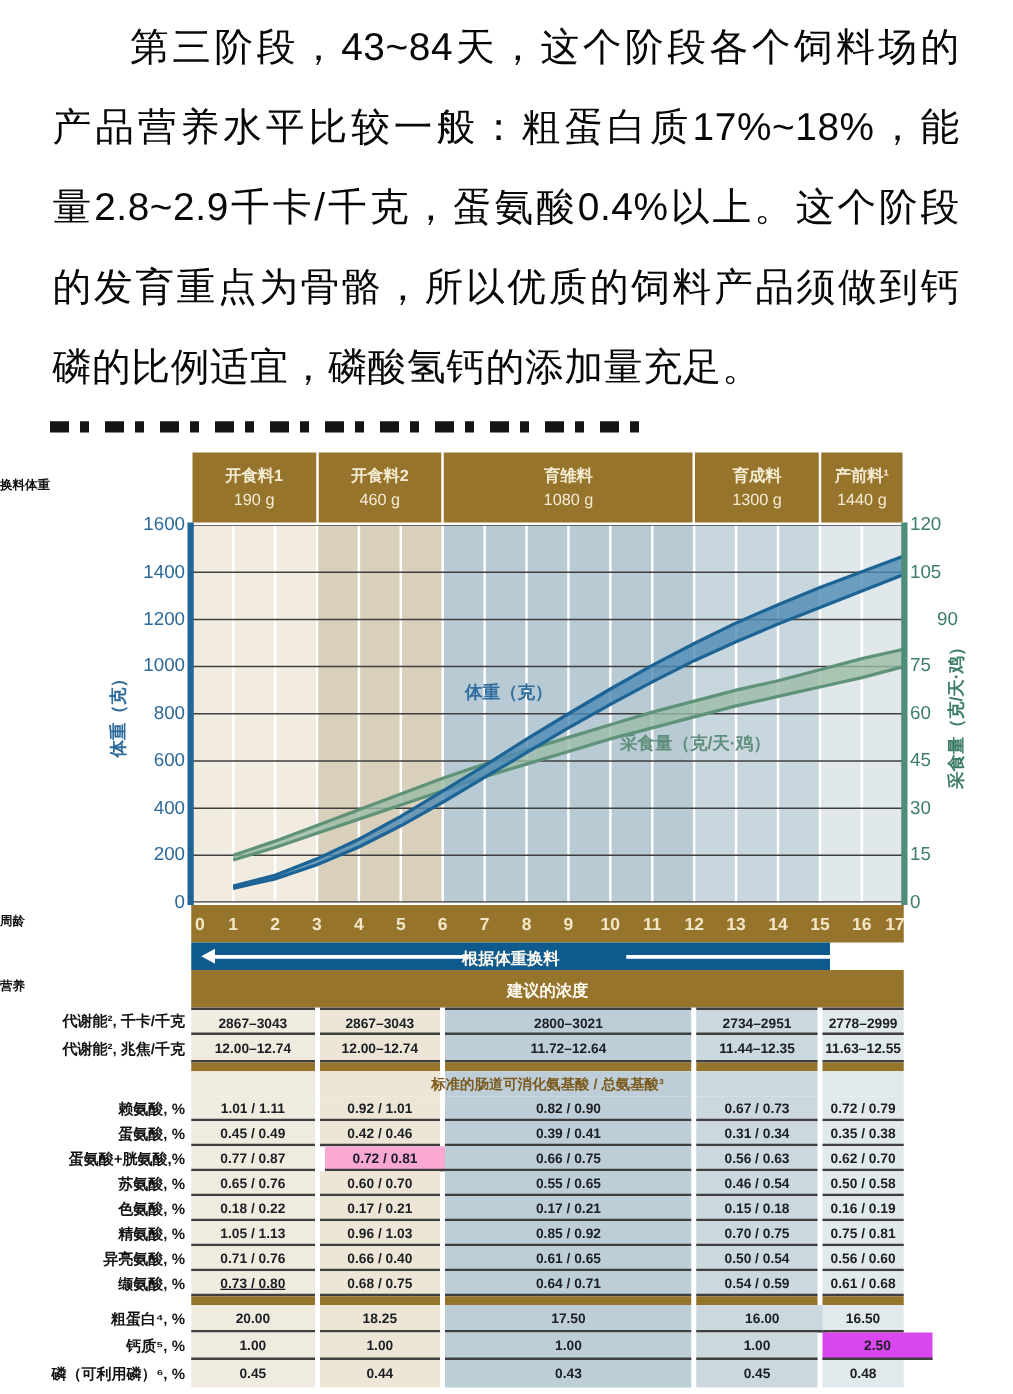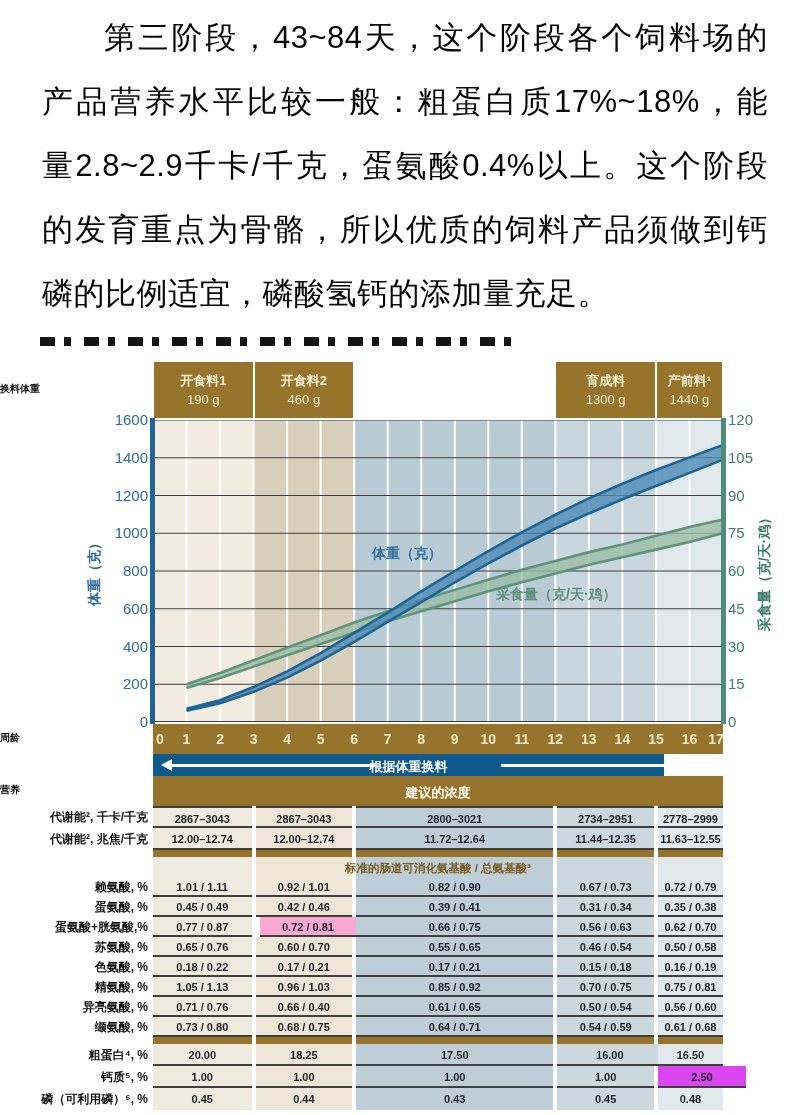--- a/index.html
+++ b/index.html
@@ -188,21 +188,21 @@
         <div class="cell" style="left: 356.176px; top: 171px; width: 197.176px; height: 20px; background: rgb(190, 206, 216); line-height: 20px; border-top: none; border-bottom: 2px solid rgb(63, 63, 63);">0.85 / 0.92</div>
         <div class="cell" style="left: 557.353px; top: 171px; width: 96.5882px; height: 20px; background: rgb(203, 216, 222); line-height: 20px; border-top: none; border-bottom: 2px solid rgb(63, 63, 63);">0.70 / 0.75</div>
         <div class="cell" style="left: 657.941px; top: 171px; width: 65.0588px; height: 20px; background: rgb(226, 233, 237); line-height: 20px; border-top: none; border-bottom: 2px solid rgb(63, 63, 63);">0.75 / 0.81</div>
         <div class="rowlabel" style="top: 191px; height: 20px; line-height: 20px;">异亮氨酸, %</div>
         <div class="cell" style="left: 153px; top: 191px; width: 98.5882px; height: 20px; background: rgb(240, 235, 223); line-height: 20px; border-top: none; border-bottom: 2px solid rgb(63, 63, 63);">0.71 / 0.76</div>
         <div class="cell" style="left: 255.588px; top: 191px; width: 96.5882px; height: 20px; background: rgb(237, 230, 214); line-height: 20px; border-top: none; border-bottom: 2px solid rgb(63, 63, 63);">0.66 / 0.40</div>
         <div class="cell" style="left: 356.176px; top: 191px; width: 197.176px; height: 20px; background: rgb(190, 206, 216); line-height: 20px; border-top: none; border-bottom: 2px solid rgb(63, 63, 63);">0.61 / 0.65</div>
         <div class="cell" style="left: 557.353px; top: 191px; width: 96.5882px; height: 20px; background: rgb(203, 216, 222); line-height: 20px; border-top: none; border-bottom: 2px solid rgb(63, 63, 63);">0.50 / 0.54</div>
         <div class="cell" style="left: 657.941px; top: 191px; width: 65.0588px; height: 20px; background: rgb(226, 233, 237); line-height: 20px; border-top: none; border-bottom: 2px solid rgb(63, 63, 63);">0.56 / 0.60</div>
         <div class="rowlabel" style="top: 211px; height: 20px; line-height: 20px;">缬氨酸, %</div>
-        <div class="cell" style="left: 153px; top: 211px; width: 98.5882px; height: 20px; background: rgb(240, 235, 223); line-height: 20px; border-top: none; border-bottom: 2px solid rgb(63, 63, 63);">0.73 / 0.80</div>
+        <div class="cell" style="left: 153px; top: 211px; width: 98.5882px; height: 20px; background: rgb(240, 235, 223); line-height: 20px; border-top: none; border-bottom: 2px solid rgb(63, 63, 63); text-decoration: underline;">0.73 / 0.80</div>
         <div class="cell" style="left: 255.588px; top: 211px; width: 96.5882px; height: 20px; background: rgb(237, 230, 214); line-height: 20px; border-top: none; border-bottom: 2px solid rgb(63, 63, 63);">0.68 / 0.75</div>
         <div class="cell" style="left: 356.176px; top: 211px; width: 197.176px; height: 20px; background: rgb(190, 206, 216); line-height: 20px; border-top: none; border-bottom: 2px solid rgb(63, 63, 63);">0.64 / 0.71</div>
         <div class="cell" style="left: 557.353px; top: 211px; width: 96.5882px; height: 20px; background: rgb(203, 216, 222); line-height: 20px; border-top: none; border-bottom: 2px solid rgb(63, 63, 63);">0.54 / 0.59</div>
         <div class="cell" style="left: 657.941px; top: 211px; width: 65.0588px; height: 20px; background: rgb(226, 233, 237); line-height: 20px; border-top: none; border-bottom: 2px solid rgb(63, 63, 63);">0.61 / 0.68</div>
         <div class="cell" style="left: 153px; top: 231px; width: 98.5882px; height: 7px; background: rgb(151, 116, 44);"></div>
         <div class="cell" style="left: 255.588px; top: 231px; width: 96.5882px; height: 7px; background: rgb(151, 116, 44);"></div>
         <div class="cell" style="left: 356.176px; top: 231px; width: 197.176px; height: 7px; background: rgb(151, 116, 44);"></div>
         <div class="cell" style="left: 557.353px; top: 231px; width: 96.5882px; height: 7px; background: rgb(151, 116, 44);"></div>
         <div class="cell" style="left: 657.941px; top: 231px; width: 65.0588px; height: 7px; background: rgb(151, 116, 44);"></div>
         <div class="rowlabel" style="top: 238px; height: 22px; line-height: 22px;">粗蛋白⁴, %</div>
@@ -225,20 +225,24 @@
         <div class="cell" style="left: 657.941px; top: 282px; width: 65.0588px; height: 22px; background: rgb(226, 233, 237); line-height: 22px; border-top: none; border-bottom: none;">0.48</div>
       </div>
   <div class="phase-box brown-box" style="left: 154px; top: 32px; width: 98.5882px; height: 56px;">
         <div>开食料1</div>
         <div style="font-weight: normal;">190 g</div>
       </div>
       <div class="phase-box brown-box" style="left: 254.588px; top: 32px; width: 98.5882px; height: 56px;">
         <div>开食料2</div>
         <div style="font-weight: normal;">460 g</div>
       </div>
+      <div class="phase-box brown-box" style="left: 355.176px; top: 32px; width: 199.176px; height: 56px;">
+        <div>育雏料</div>
+        <div style="font-weight: normal;">1080 g</div>
+      </div>
       <div class="phase-box brown-box" style="left: 556.353px; top: 32px; width: 98.5882px; height: 56px;">
         <div>育成料</div>
         <div style="font-weight: normal;">1300 g</div>
       </div>
       <div class="phase-box brown-box" style="left: 656.941px; top: 32px; width: 65.0588px; height: 56px;">
         <div>产前料¹</div>
         <div style="font-weight: normal;">1440 g</div>
       </div>
       <div class="abs" style="left: 150px; top: 88px; width: 5px; height: 306px; background: rgb(31, 101, 150);"></div>
       <div class="abs" style="left: 721px; top: 88px; width: 5px; height: 306px; background: rgb(79, 141, 123);"></div>
@@ -250,21 +254,21 @@
       <div class="tick ltick" style="left: 88px; top: 194.25px;">1000</div>
       <div class="tick ltick" style="left: 88px; top: 156.5px;">1200</div>
       <div class="tick ltick" style="left: 88px; top: 118.75px;">1400</div>
       <div class="tick ltick" style="left: 88px; top: 81px;">1600</div>
       <div class="tick rtick" style="left: 728px; top: 383px;">0</div>
       <div class="tick rtick" style="left: 728px; top: 345.25px;">15</div>
       <div class="tick rtick" style="left: 728px; top: 307.5px;">30</div>
       <div class="tick rtick" style="left: 728px; top: 269.75px;">45</div>
       <div class="tick rtick" style="left: 728px; top: 232px;">60</div>
       <div class="tick rtick" style="left: 728px; top: 194.25px;">75</div>
-      <div class="tick rtick" style="left: 728px; top: 156.5px;">90</div>
+      <div class="tick rtick" style="left: 728px; top: 156.5px; text-align: center;">90</div>
       <div class="tick rtick" style="left: 728px; top: 118.75px;">105</div>
       <div class="tick rtick" style="left: 728px; top: 81px;">120</div>
       <div class="tick xtick" style="left: 149px; top: 401px;">0</div>
       <div class="tick xtick" style="left: 175.529px; top: 401px;">1</div>
       <div class="tick xtick" style="left: 209.059px; top: 401px;">2</div>
       <div class="tick xtick" style="left: 242.588px; top: 401px;">3</div>
       <div class="tick xtick" style="left: 276.118px; top: 401px;">4</div>
       <div class="tick xtick" style="left: 309.647px; top: 401px;">5</div>
       <div class="tick xtick" style="left: 343.176px; top: 401px;">6</div>
       <div class="tick xtick" style="left: 376.706px; top: 401px;">7</div>

